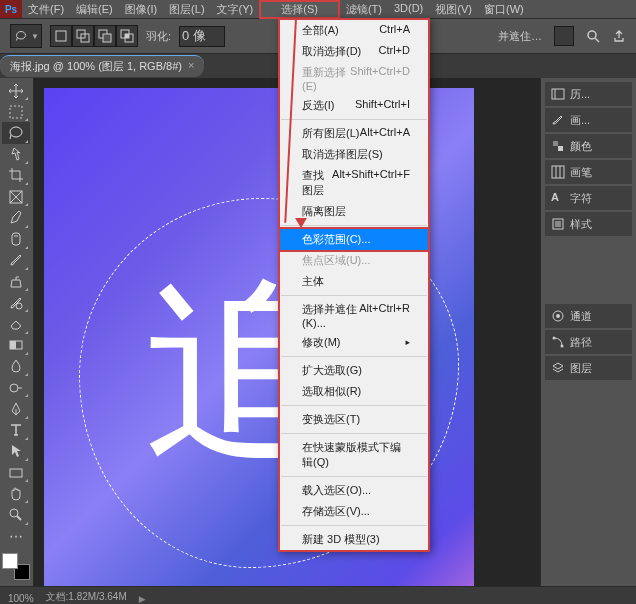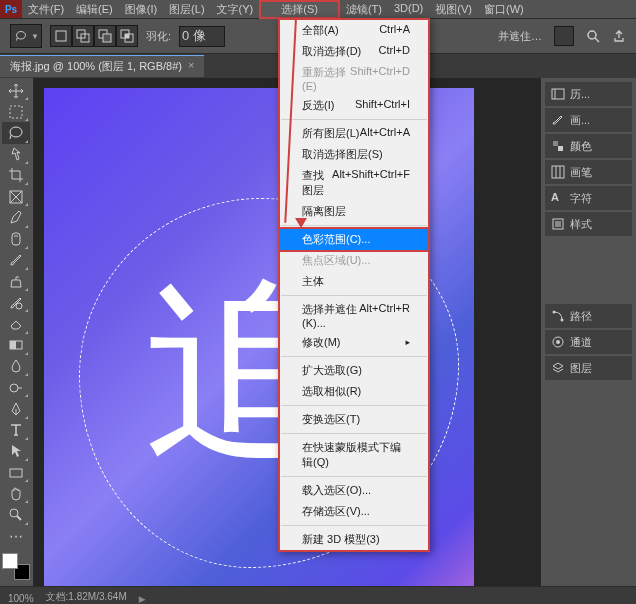--- a/index.html
+++ b/index.html
@@ -13,21 +13,21 @@
     .options-bar { background: #535353; height: 36px; display: flex; align-items: center; gap: 8px; padding: 0 10px; font-size: 11px; border-top: 1px solid #2a2a2a; border-bottom: 1px solid #2a2a2a; }
     .tool-preset { width: 32px; height: 24px; background: #3a3a3a; border: 1px solid #1a1a1a; display: flex; align-items: center; justify-content: center; gap: 2px; }
     .lasso-icon { width: 16px; height: 12px; }
     .option-boxes { display: flex; gap: 0; }
     .obox { width: 22px; height: 22px; background: #3a3a3a; border: 1px solid #1a1a1a; display: flex; align-items: center; justify-content: center; }
     .feather-input { width: 46px; background: #3a3a3a; border: 1px solid #1a1a1a; color: #ccc; font-size: 13px; padding: 2px; }
     .right-opts { margin-left: auto; display: flex; gap: 12px; align-items: center; font-size: 11px; }
     .format-btn { width: 20px; height: 20px; background: #3a3a3a; border: 1px solid #1a1a1a; }
     
     .tab-bar { background: #3a3a3a; height: 24px; display: flex; align-items: center; font-size: 11px; }
-    .doc-tab { background: #535353; border-top: 1px solid #6aa8ea; padding: 3px 10px; color: #ddd; display: flex; align-items: flex-start; gap: 6px; }
+    .doc-tab { background: #535353; border-top: 1px solid #6aa8ea; padding: 3px 10px; color: #ddd; display: flex; align-items: flex-start; gap: 6px; border-radius: 9px; }
     .tab-close { color: #aaa; cursor: pointer; }
     
     .main-area { display: flex; height: calc(100% - 18px - 36px - 24px - 18px); }
     .toolbar { width: 34px; background: #535353; display: flex; flex-direction: column; padding-top: 2px; border-right: 1px solid #2a2a2a; }
     .tool { width: 28px; height: 22px; margin: 0 2px; display: flex; align-items: center; justify-content: center; cursor: pointer; position: relative; }
     .tool.active { background: #3a3a3a; }
     .tool svg { width: 16px; height: 16px; }
     .tool-corner { position: absolute; bottom: 1px; right: 2px; width: 0; height: 0; border-left: 3px solid transparent; border-bottom: 3px solid #aaa; }
     
     .canvas-area { flex: 1; background: #262626; display: flex; position: relative; overflow: hidden; }
@@ -321,32 +321,32 @@
               <rect x="2" y="2" width="10" height="10" fill="none" stroke="#ccc"></rect>
               <rect x="4" y="4" width="6" height="6" fill="#888"></rect>
             </svg></span>
           <span>样式</span>
         </div>
       </div>
     <div class="panel-gap"></div>
     <div class="panel-dock" id="panel-bottom">
         <div class="panel-btn">
           <span class="picon"><svg viewBox="0 0 14 14">
+              <circle cx="7" cy="7" r="5" fill="none" stroke="#ccc"></circle>
+              <circle cx="7" cy="7" r="2" fill="#ccc"></circle>
+            </svg></span>
+          <span>通道</span>
+        </div>
+        <div class="panel-btn">
+          <span class="picon"><svg viewBox="0 0 14 14">
               <circle cx="3" cy="3" r="1.5" fill="#ccc"></circle>
               <circle cx="11" cy="11" r="1.5" fill="#ccc"></circle>
               <path d="M3 3 Q11 3 11 11" fill="none" stroke="#ccc"></path>
             </svg></span>
           <span>路径</span>
-        </div>
-        <div class="panel-btn">
-          <span class="picon"><svg viewBox="0 0 14 14">
-              <circle cx="7" cy="7" r="5" fill="none" stroke="#ccc"></circle>
-              <circle cx="7" cy="7" r="2" fill="#ccc"></circle>
-            </svg></span>
-          <span>通道</span>
         </div>
         <div class="panel-btn">
           <span class="picon"><svg viewBox="0 0 14 14">
               <path d="M7 2 L12 5 L7 8 L2 5 Z M2 8 L7 11 L12 8" fill="none" stroke="#ccc"></path>
             </svg></span>
           <span>图层</span>
         </div>
       </div>
   </div>
 </div>

